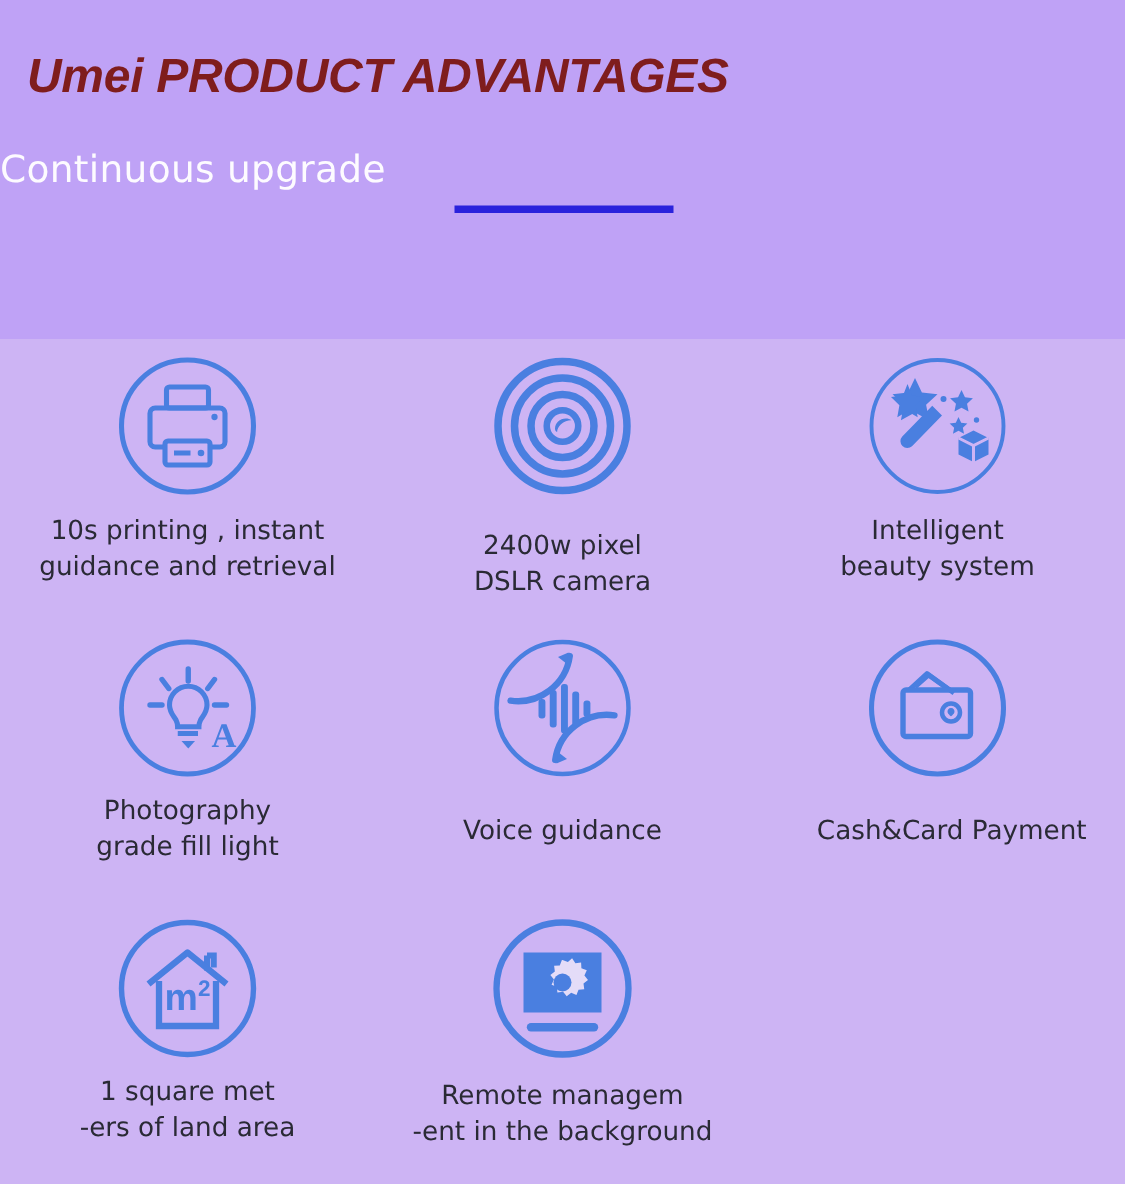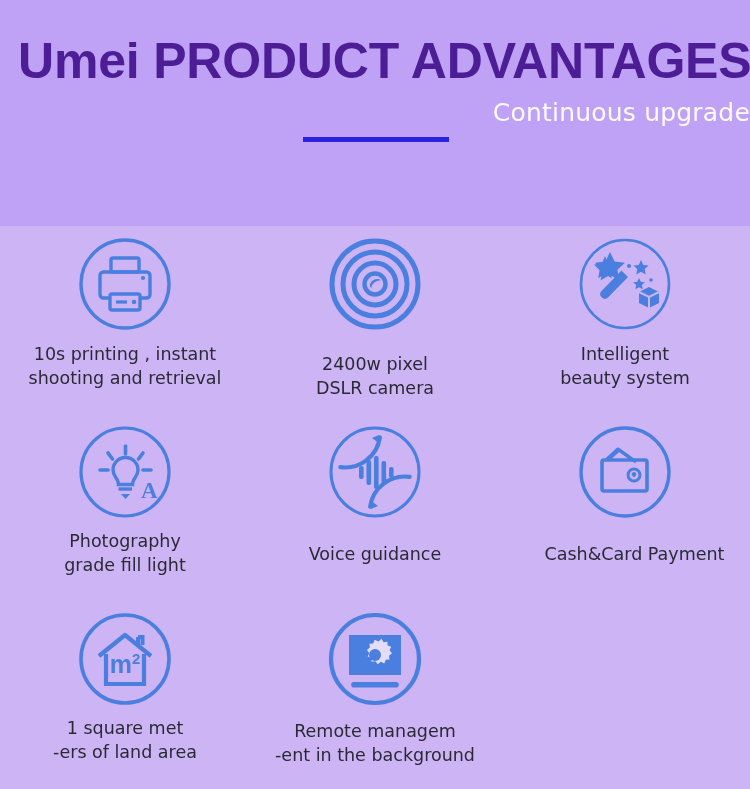--- a/index.html
+++ b/index.html
@@ -11,27 +11,28 @@
   }
   .poster { position:relative; width:750px; height:789px; }
 
   
   .header {
     position:absolute; left:0; top:0; width:750px; height:226px;
     background:#bfa2f6;
   }
   .title {
     position:absolute; left:18px; top:32px;
-    font-size:50px; font-weight:bold; color:#4c1d95;
+    font-size:32px; font-weight:bold; color:#7f1d1d;
     letter-spacing:-0.2px; white-space:nowrap;
     font-family:"Liberation Sans", sans-serif;
+    font-style:italic;
   }
   .subtitle-wrap {
     position:absolute; left:0; top:98px; width:750px;
-    text-align:right;
+    text-align:left;
   }
   .subtitle {
     display:inline-block;
     font-size:25px; color:#fdfbff; font-weight:400;
     letter-spacing:0.2px;
     font-family:"DejaVu Sans", sans-serif;
   }
   .underline {
     position:absolute; left:303px; top:137px;
     width:146px; height:5px; background:#2a22dc;
@@ -91,21 +92,21 @@
           <circle cx="48" cy="48" r="44" stroke="#4a7fe0" stroke-width="3.4"></circle>
           <rect x="34" y="22" width="28" height="14" rx="2" stroke="#4a7fe0" stroke-width="3.4"></rect>
           <rect x="23" y="36" width="50" height="26" rx="3.5" stroke="#4a7fe0" stroke-width="3.4"></rect>
           <circle cx="66" cy="42" r="2.1" fill="#4a7fe0"></circle>
           <rect x="33" y="58" width="30" height="16" rx="2" stroke="#4a7fe0" stroke-width="3.4" fill="#cdb4f4"></rect>
           <line x1="39" y1="66" x2="50" y2="66" stroke="#4a7fe0" stroke-width="3.2"></line>
           <circle cx="57" cy="66" r="2.2" fill="#4a7fe0"></circle>
         </svg>
       </div>
       <div class="label">10s printing , instant
-shooting and retrieval</div>
+guidance and retrieval</div>
     </div>
 
     <div class="cell r1c2">
       <div class="icon-box">
         <svg viewBox="0 0 96 96" fill="none">
           <circle cx="48" cy="48" r="43" stroke="#4a7fe0" stroke-width="5"></circle>
           <circle cx="48" cy="48" r="32" stroke="#4a7fe0" stroke-width="5"></circle>
           <circle cx="48" cy="48" r="21" stroke="#4a7fe0" stroke-width="5"></circle>
           <circle cx="48" cy="48" r="10.5" stroke="#4a7fe0" stroke-width="4.4"></circle>
           <path d="M43 50c0-4 3.2-7 7.2-7 1.6 0 2.8.4 3.8 1.2-1.6-.2-5 .6-7 2.6-1.6 1.6-2.6 3.4-2.6 5.2 -.9-.5-1.4-1.2-1.4-2z" fill="#4a7fe0"></path>

